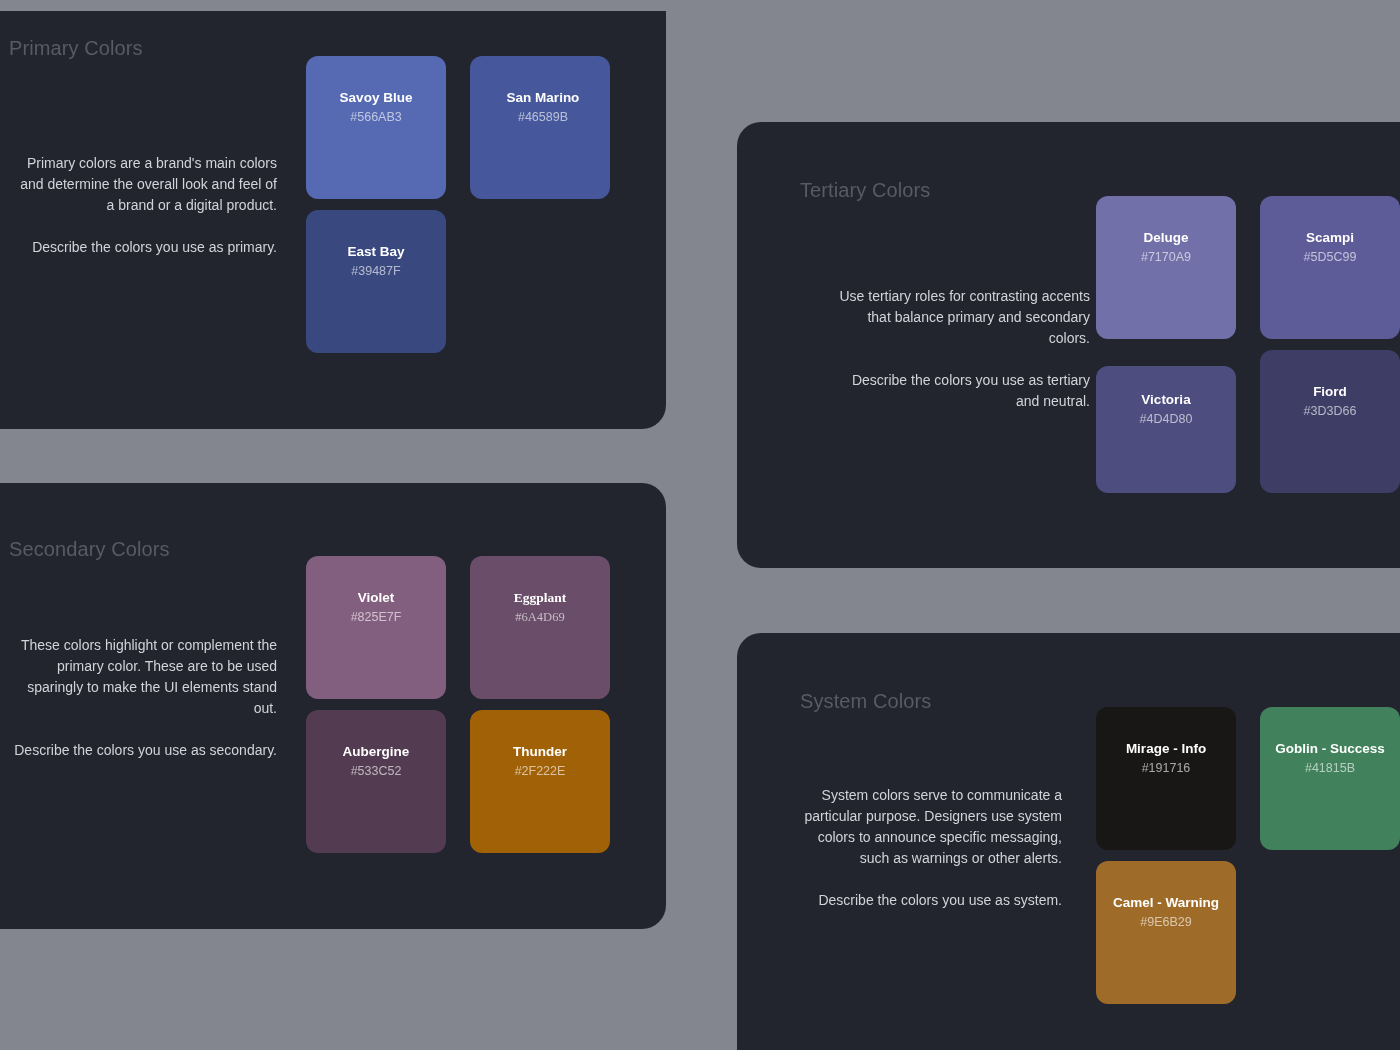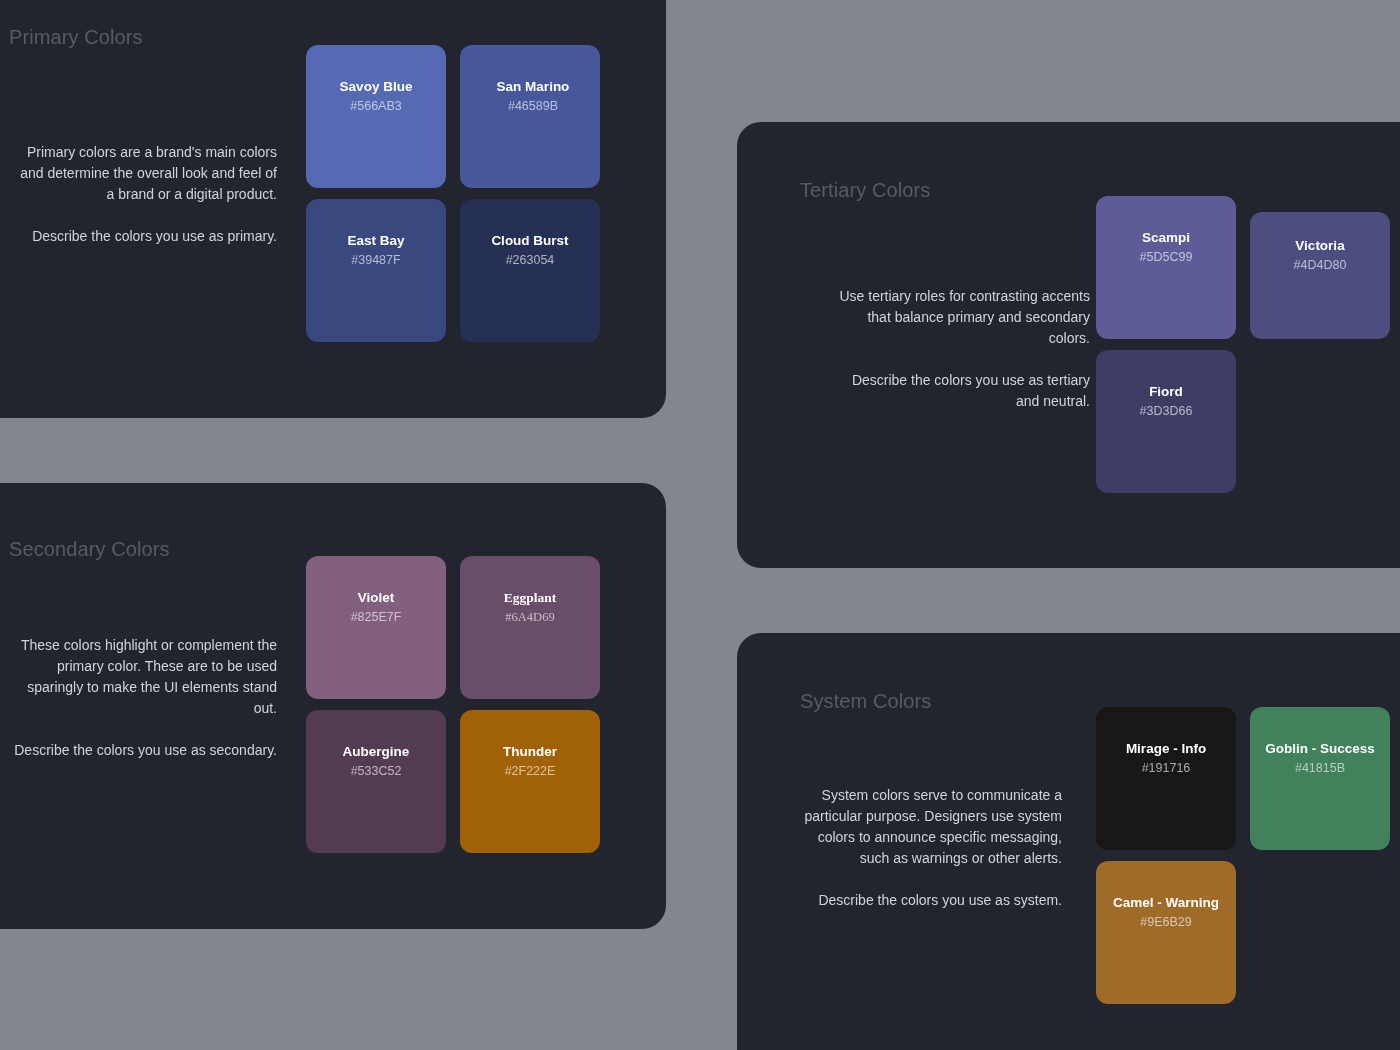--- a/index.html
+++ b/index.html
@@ -59,21 +59,21 @@
   #panel-tertiary  .panel-desc  { left: 63px; top: 164px; width: 262px; }
   #panel-system    .panel-title { left: 63px; top: 40px;  }
   #panel-system    .panel-desc  { left: 63px; top: 152px; width: 262px; }
 
   
   .swatch-grid {
     position: absolute;
     display: grid;
     grid-template-columns: 140px 140px;
     grid-template-rows: 143px 143px;
-    gap: 11px 14px;
+    gap: 11px 24px;
   }
   #panel-primary   .swatch-grid { left: 306px; top: 45px;  }
   #panel-secondary .swatch-grid { left: 306px; top: 73px;  }
   #panel-tertiary  .swatch-grid { left: 359px; top: 74px;  }
   #panel-system    .swatch-grid { left: 359px; top: 74px;  }
 
   .swatch {
     border-radius: 12px;
     box-sizing: border-box;
     display: flex;
@@ -97,42 +97,38 @@
     color: rgba(255,255,255,0.62);
     line-height: 18px;
     text-align: center;
     margin-top: 1px;
     white-space: nowrap;
   }
 </style>
 </head>
 <body style="background-color: rgb(131, 133, 143);">
 
-<section class="panel" id="panel-primary" style="background-color: rgb(34, 36, 46);">
+<section class="panel" id="panel-primary" style="background-color: rgb(34, 36, 46); margin-top: 11px;">
   <h2 class="panel-title" style="color: rgb(88, 90, 102);">Primary Colors</h2>
   <div class="panel-desc" style="color: rgb(210, 212, 218);">
     <p>Primary colors are a brand's main colors and determine the overall look and feel of a brand or a digital product.</p>
     <p>Describe the colors you use as primary.</p>
   </div>
   <div class="swatch-grid">
     <div class="swatch" style="background-color: rgb(86, 106, 179);">
       <span class="swatch-name">Savoy Blue</span>
       <span class="swatch-hex">#566AB3</span>
     </div>
     <div class="swatch" style="background-color: rgb(70, 88, 155); padding-left: 6px;">
       <span class="swatch-name">San Marino</span>
       <span class="swatch-hex">#46589B</span>
     </div>
     <div class="swatch" style="background-color: rgb(57, 72, 127);">
       <span class="swatch-name">East Bay</span>
       <span class="swatch-hex">#39487F</span>
-    </div>
-    <div class="swatch" style="background-color: rgb(38, 48, 84);">
-      <span class="swatch-name">Cloud Burst</span>
-      <span class="swatch-hex">#263054</span>
     </div>
   </div>
 </section>
 
 <section class="panel" id="panel-secondary" style="background-color: rgb(34, 36, 46);">
   <h2 class="panel-title" style="color: rgb(88, 90, 102);">Secondary Colors</h2>
   <div class="panel-desc" style="color: rgb(210, 212, 218);">
     <p>These colors highlight or complement the primary color. These are to be used sparingly to make the UI elements stand out.</p>
     <p>Describe the colors you use as secondary.</p>
   </div>
@@ -156,20 +152,24 @@
   </div>
 </section>
 
 <section class="panel" id="panel-tertiary" style="background-color: rgb(34, 36, 46);">
   <h2 class="panel-title" style="color: rgb(88, 90, 102);">Tertiary Colors</h2>
   <div class="panel-desc" style="color: rgb(210, 212, 218); margin-left: 28px;">
     <p>Use tertiary roles for contrasting accents that balance primary and secondary colors.</p>
     <p>Describe the colors you use as tertiary and neutral.</p>
   </div>
   <div class="swatch-grid">
+    <div class="swatch" style="background-color: rgb(113, 112, 169);">
+      <span class="swatch-name">Deluge</span>
+      <span class="swatch-hex">#7170A9</span>
+    </div>
     <div class="swatch" style="background-color: rgb(93, 92, 153);">
       <span class="swatch-name">Scampi</span>
       <span class="swatch-hex">#5D5C99</span>
     </div>
     <div class="swatch" style="background-color: rgb(77, 77, 128); margin-top: 16px;">
       <span class="swatch-name">Victoria</span>
       <span class="swatch-hex">#4D4D80</span>
     </div>
     <div class="swatch" style="background-color: rgb(61, 61, 102);">
       <span class="swatch-name">Fiord</span>

